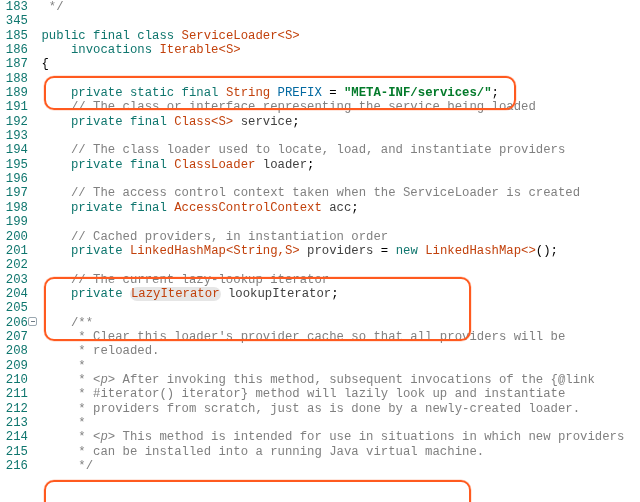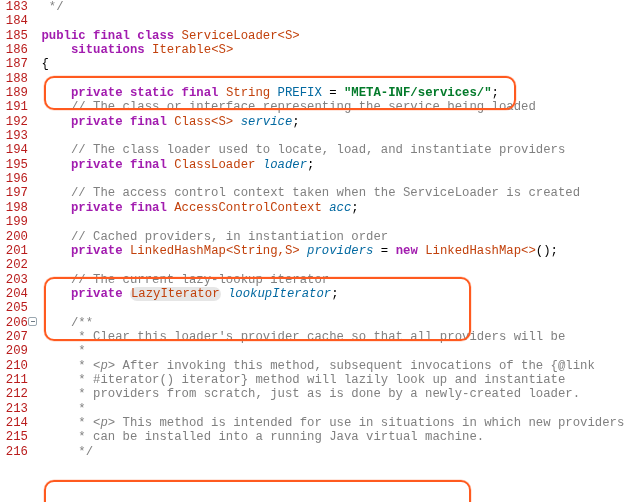--- a/index.html
+++ b/index.html
@@ -1,66 +1,67 @@
 <!DOCTYPE html>
 <html><head>
 <meta charset="utf-8">
 <style>
 html,body{margin:0;padding:0;background:#fff;font-family:Menlo,Consolas,"Courier New",monospace;font-size:12.3px;line-height:14.35px;color:#000}
 .editor{position:relative;width:640px;height:502px;overflow:hidden}
 .line{white-space:pre;position:relative;height:14.35px}
-.gutter{display:inline-block;width:28px;text-align:right;color:#b91c1c;user-select:none;padding-right:6px;vertical-align:top}
+.gutter{display:inline-block;width:28px;text-align:right;color:#0f766e;user-select:none;padding-right:6px;vertical-align:top}
 .fold{position:absolute;left:28px;top:1px;width:9px;height:9px;border:1px solid #9aa7b0;border-radius:2px;background:#fff;box-sizing:border-box}
 .fold::after{content:"";position:absolute;left:1.5px;top:3px;width:4px;height:1px;background:#6e7b85}
 .code{display:inline-block}
-.kw{color:#a21caf;font-weight:bold}
+.kw{color:#0f766e;font-weight:normal}
 .typ{color:#c2410c}
-.field{color:#0369a1;font-style:italic}
+.field{color:#404040;}
 .str{color:#037a2a;font-weight:bold}
 .cm{color:#808080}
 .jdoc{color:#808080}
 .docins{color:#808080;font-style:italic}
 .op{color:#000}
 .hl-ref{background:#e6e6e6;border-radius:7px;padding:0 1px}
 .sfinal{color:#0369a1;}
 .box{position:absolute;border:2px solid #ff5a1f;border-radius:10px;pointer-events:none;box-shadow:0 0 0 0.5px rgba(255,90,31,.3)}
 .box1{left:44px;top:76px;width:468px;height:30px}
 .box2{left:44px;top:277px;width:423px;height:60px}
 .box3{left:44px;top:480px;width:423px;height:30px}
 .ocb{color:#000}
 </style>
 </head>
 <body>
 <div class="editor">
 
 <div id="lines">
       <div class="line"><span class="gutter">183</span><span class="code"><span>  </span><span class="cm">*/</span></span></div>
-      <div class="line"><span class="gutter">184</span><span class="code"><span></span></span></div>
+      <div class="line"><span class="gutter">345</span><span class="code"><span></span></span></div>
       <div class="line"><span class="gutter">185</span><span class="code"><span> </span><span class="kw">public final class </span><span class="typ">ServiceLoader&lt;S&gt;</span></span></div>
-      <div class="line"><span class="gutter">186</span><span class="code"><span>     </span><span class="kw">situations </span><span class="typ">Iterable&lt;S&gt;</span></span></div>
+      <div class="line"><span class="gutter">186</span><span class="code"><span>     </span><span class="kw">invocations </span><span class="typ">Iterable&lt;S&gt;</span></span></div>
       <div class="line"><span class="gutter">187</span><span class="code"><span> </span><span class="ocb">{</span></span></div>
       <div class="line"><span class="gutter">188</span><span class="code"><span></span></span></div>
       <div class="line"><span class="gutter">189</span><span class="code"><span>     </span><span class="kw">private static final </span><span class="typ">String </span><span class="sfinal">PREFIX</span><span class="op"> = </span><span class="str">"META-INF/services/"</span><span class="op">;</span></span></div>
       <div class="line"><span class="gutter">191</span><span class="code"><span>     </span><span class="cm">// The class or interface representing the service being loaded</span></span></div>
       <div class="line"><span class="gutter">192</span><span class="code"><span>     </span><span class="kw">private final </span><span class="typ">Class&lt;S&gt; </span><span class="field">service</span><span class="op">;</span></span></div>
       <div class="line"><span class="gutter">193</span><span class="code"><span></span></span></div>
       <div class="line"><span class="gutter">194</span><span class="code"><span>     </span><span class="cm">// The class loader used to locate, load, and instantiate providers</span></span></div>
       <div class="line"><span class="gutter">195</span><span class="code"><span>     </span><span class="kw">private final </span><span class="typ">ClassLoader </span><span class="field">loader</span><span class="op">;</span></span></div>
       <div class="line"><span class="gutter">196</span><span class="code"><span></span></span></div>
       <div class="line"><span class="gutter">197</span><span class="code"><span>     </span><span class="cm">// The access control context taken when the ServiceLoader is created</span></span></div>
       <div class="line"><span class="gutter">198</span><span class="code"><span>     </span><span class="kw">private final </span><span class="typ">AccessControlContext </span><span class="field">acc</span><span class="op">;</span></span></div>
       <div class="line"><span class="gutter">199</span><span class="code"><span></span></span></div>
       <div class="line"><span class="gutter">200</span><span class="code"><span>     </span><span class="cm">// Cached providers, in instantiation order</span></span></div>
       <div class="line"><span class="gutter">201</span><span class="code"><span>     </span><span class="kw">private </span><span class="typ">LinkedHashMap&lt;String,S&gt; </span><span class="field">providers</span><span class="op"> = </span><span class="kw">new </span><span class="typ">LinkedHashMap&lt;&gt;</span><span class="op">();</span></span></div>
       <div class="line"><span class="gutter">202</span><span class="code"><span></span></span></div>
       <div class="line"><span class="gutter">203</span><span class="code"><span>     </span><span class="cm">// The current lazy-lookup iterator</span></span></div>
       <div class="line"><span class="gutter">204</span><span class="code"><span>     </span><span class="kw">private </span><span class="typ hl-ref">LazyIterator</span><span class="typ"> </span><span class="field">lookupIterator</span><span class="op">;</span></span></div>
       <div class="line"><span class="gutter">205</span><span class="code"><span></span></span></div>
       <div class="line"><span class="gutter">206</span><span class="fold"></span><span class="code"><span>     </span><span class="jdoc">/**</span></span></div>
       <div class="line"><span class="gutter">207</span><span class="code"><span>      </span><span class="jdoc">* Clear this loader's provider cache so that all providers will be</span></span></div>
+      <div class="line"><span class="gutter">208</span><span class="code"><span>      </span><span class="jdoc">* reloaded.</span></span></div>
       <div class="line"><span class="gutter">209</span><span class="code"><span>      </span><span class="jdoc">*</span></span></div>
       <div class="line"><span class="gutter">210</span><span class="code"><span>      </span><span class="jdoc">* </span><span class="docins">&lt;p&gt;</span><span class="jdoc"> After invoking this method, subsequent invocations of the {@link</span></span></div>
       <div class="line"><span class="gutter">211</span><span class="code"><span>      </span><span class="jdoc">* #iterator() iterator} method will lazily look up and instantiate</span></span></div>
       <div class="line"><span class="gutter">212</span><span class="code"><span>      </span><span class="jdoc">* providers from scratch, just as is done by a newly-created loader.</span></span></div>
       <div class="line"><span class="gutter">213</span><span class="code"><span>      </span><span class="jdoc">*</span></span></div>
       <div class="line"><span class="gutter">214</span><span class="code"><span>      </span><span class="jdoc">* </span><span class="docins">&lt;p&gt;</span><span class="jdoc"> This method is intended for use in situations in which new providers</span></span></div>
       <div class="line"><span class="gutter">215</span><span class="code"><span>      </span><span class="jdoc">* can be installed into a running Java virtual machine.</span></span></div>
       <div class="line"><span class="gutter">216</span><span class="code"><span>      </span><span class="jdoc">*/</span></span></div>
     </div>
 

